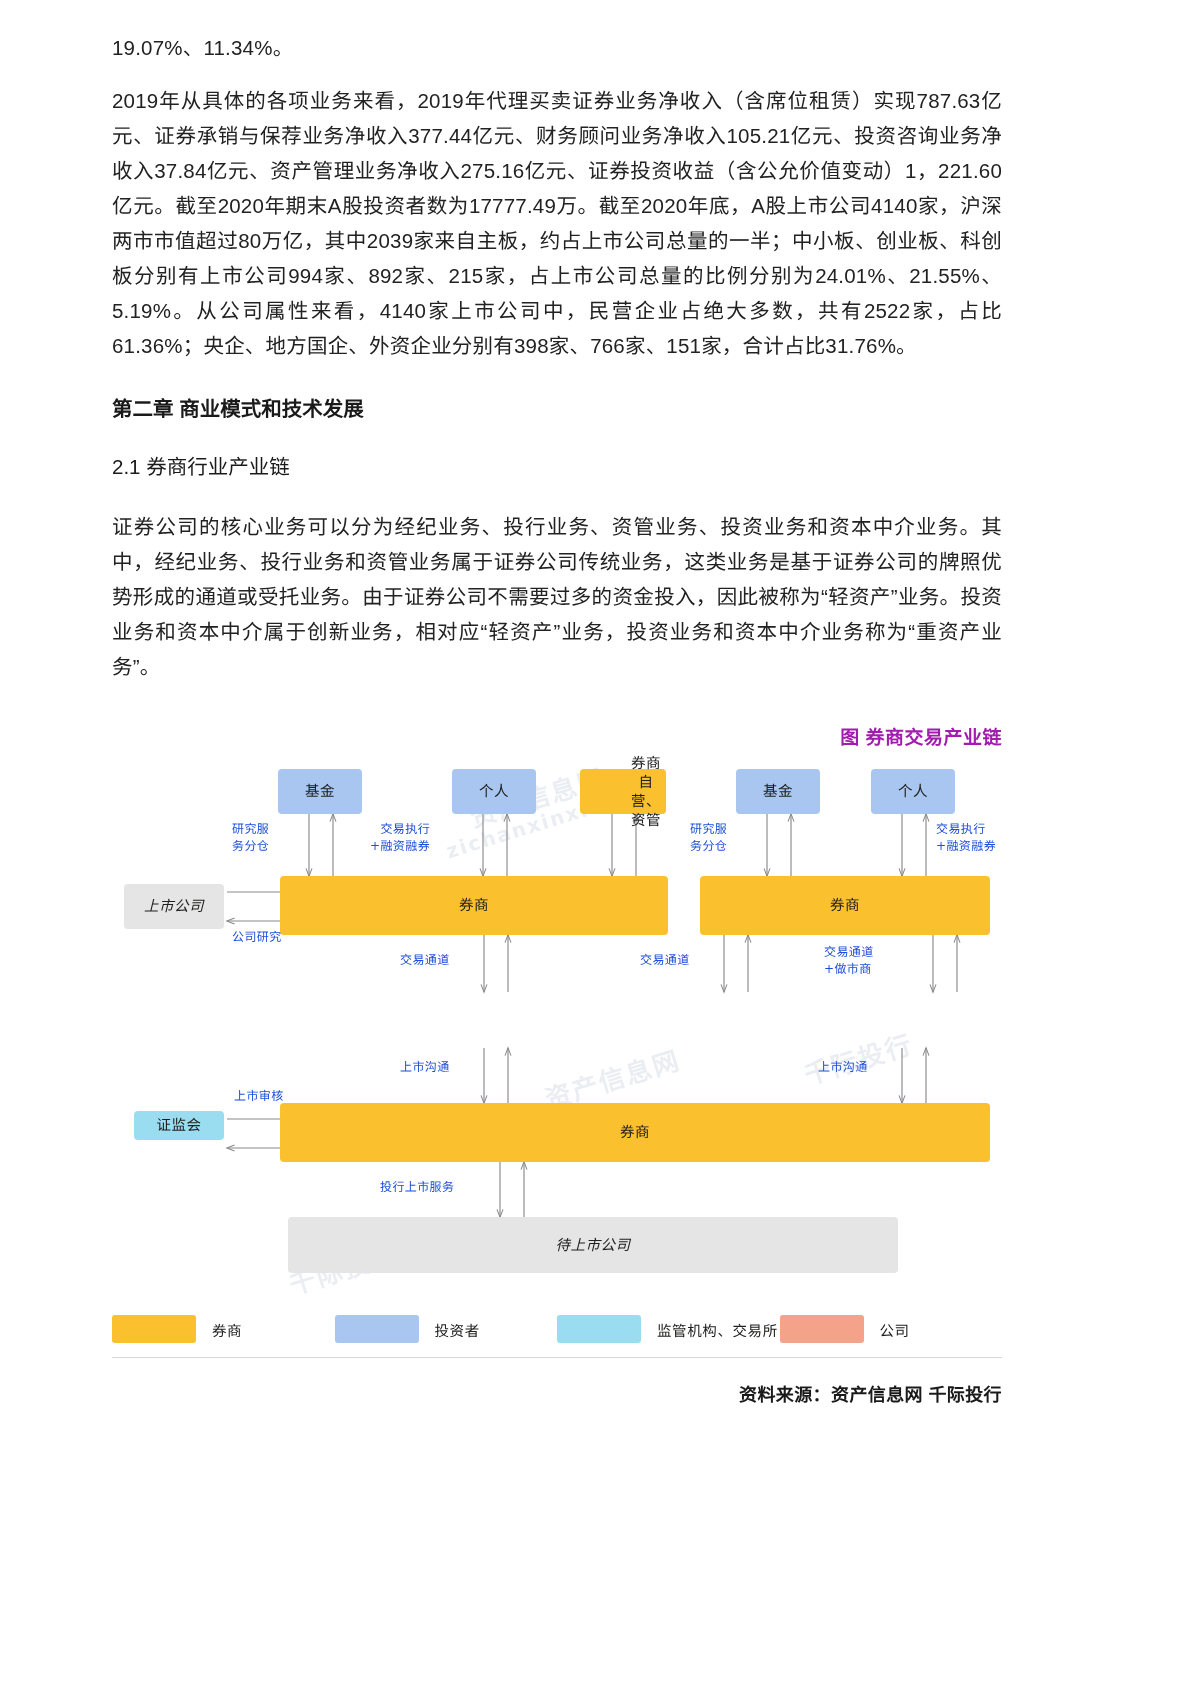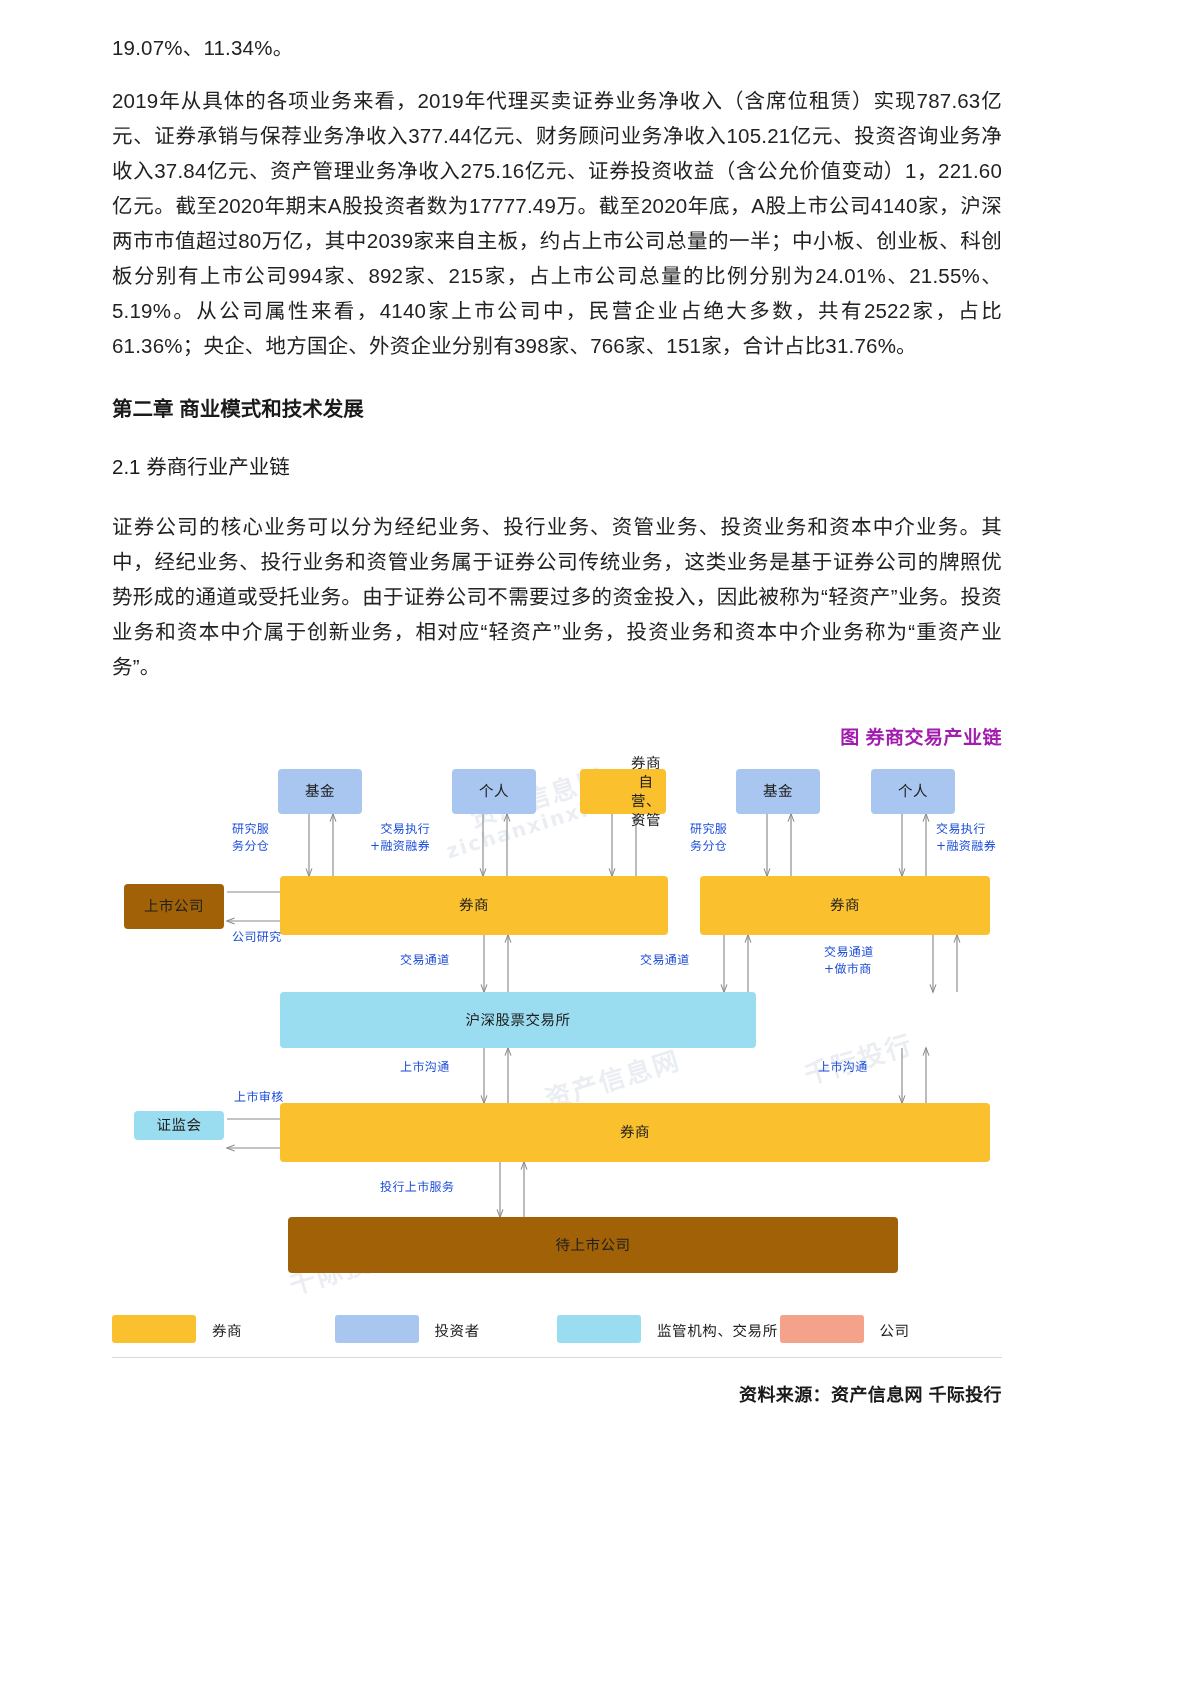--- a/index.html
+++ b/index.html
@@ -88,21 +88,21 @@
     font-size: 14.5px;
     line-height: 19px;
     color: #20201f;
     letter-spacing: 0.5px;
     font-family: "DejaVu Serif", "Liberation Serif", serif;
     z-index: 3;
   }
   .n-broker  { background: #FBC02D; }
   .n-invest  { background: #A8C6F0; }
   .n-reg     { background: #9BDDF0; }
-  .n-company { background: #a16207; }
+  .n-company { background: #e5e5e5; font-style: italic; }
 
   .diagram .edgelabel {
     position: absolute;
     font-size: 12px;
     line-height: 16px;
     color: #1d4ed8;
     font-family: "DejaVu Serif", "Liberation Serif", serif;
     letter-spacing: 0.4px;
     white-space: nowrap;
     z-index: 4;
@@ -297,35 +297,32 @@
           <span>券商</span>
         </div>
 
         <div class="edgelabel" style="left:120px; top:170px;">公司研究</div>
 
         <div class="edgelabel" style="left:288px; top:193px;">交易通道</div>
         <div class="edgelabel" style="left:528px; top:193px;">交易通道</div>
         <div class="edgelabel two" style="left:712px; top:185px; white-space:pre-line; text-align:left;">交易通道
 +做市商</div>
 
-        <div class="node n-reg" style="left:168px; top:233px; width:476px; height:56px;">
-          <span>沪深股票交易所</span>
-        </div>
 
         <div class="edgelabel" style="left:288px; top:300px;">上市沟通</div>
         <div class="edgelabel" style="left:706px; top:300px;">上市沟通</div>
 
         <div class="node n-reg" style="left:22px; top:352px; width:90px; height:29px;">
           <span>证监会</span>
         </div>
         <div class="node n-broker" style="left:168px; top:344px; width:710px; height:59px;">
           <span>券商</span>
         </div>
 
-        <div class="edgelabel" style="left:122px; top:330px;">上市审核</div>
+        <div class="edgelabel" style="left:122px; top:330px;font-family:Liberation Mono, monospace;">上市审核</div>
         <div class="edgelabel" style="left:268px; top:420px;">投行上市服务</div>
 
         <div class="node n-company" style="left:176px; top:458px; width:610px; height:56px;">
           <span>待上市公司</span>
         </div>
 
       </div>
 
       <div class="legend">
         <div class="legend-item">

